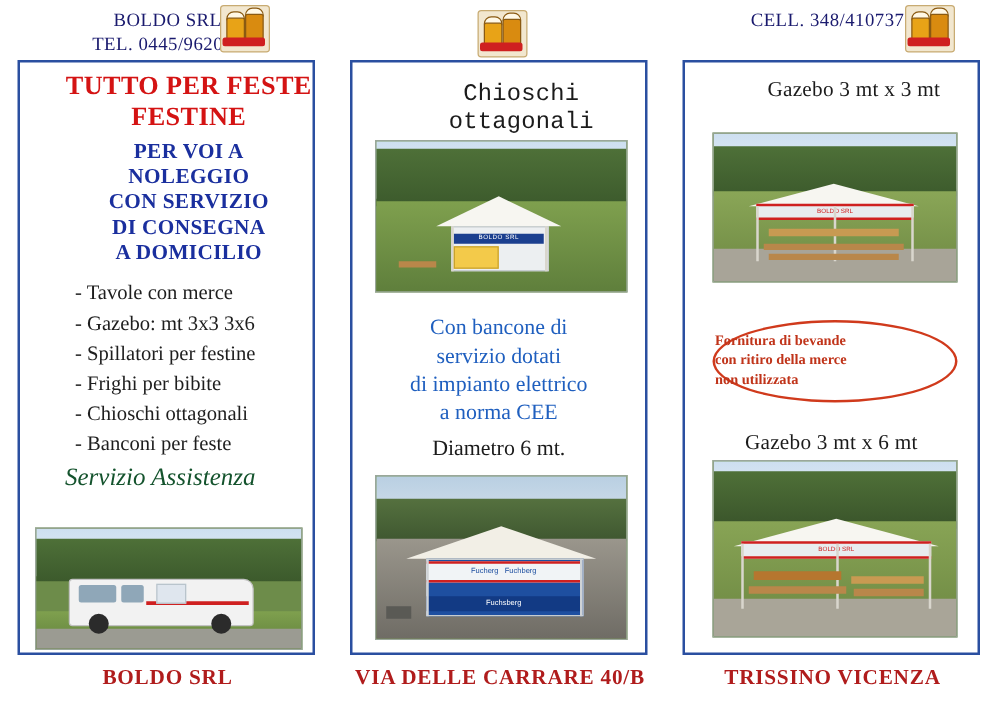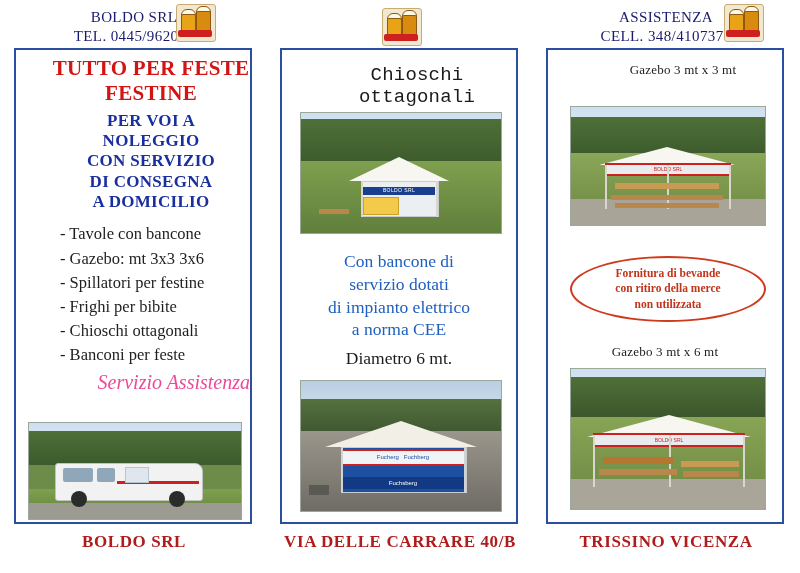--- a/index.html
+++ b/index.html
@@ -131,24 +131,24 @@
     letter-spacing: 0.3px;
   }
   .list {
     margin: 10px 0 0 8px;
     color: #1e1e1e;
     font-size: 16.5px;
     line-height: 1.46;
   }
   .list div { white-space: nowrap; }
   .script {
-    color: #ec4899;
+    color: #14532d;
     font-style: italic;
     font-size: 20px;
-    text-align: right;
+    text-align: left;
     margin-top: 4px;
     font-family: "Liberation Serif", serif;
   }
 
   
   .photo {
     position: relative;
     overflow: hidden;
     background: #6d8c4a;
     border: 1px solid #9aa79a;
@@ -254,35 +254,35 @@
     text-align: center;
     color: #1b1b1b;
     font-size: 17.5px;
     margin-top: 6px;
   }
 
   
   .right-title {
     text-align: center;
     color: #1b1b1b;
-    font-size: 13px;
+    font-size: 17px;
     margin-top: 12px;
     letter-spacing: 0.2px;
   }
   .oval {
     position: absolute;
     left: 22px;
     top: 206px;
     width: 192px;
     height: 62px;
     border: 2px solid #d03a1c;
     border-radius: 50%;
     display: flex;
     flex-direction: column;
-    align-items: center;
+    align-items: flex-start;
     justify-content: center;
     color: #c0341a;
     font-size: 11.5px;
     font-weight: bold;
     line-height: 1.35;
     text-align: center;
     font-family: "Liberation Serif", serif;
   }
 </style>
 </head>
@@ -314,21 +314,21 @@
 
       <div class="hdr-blue">
         <div>PER VOI A</div>
         <div>NOLEGGIO</div>
         <div>CON SERVIZIO</div>
         <div>DI CONSEGNA</div>
         <div>A DOMICILIO</div>
       </div>
 
       <div class="list">
-        <div>- Tavole con bancone</div>
+        <div>- Tavole con merce</div>
         <div>- Gazebo: mt 3x3  3x6</div>
         <div>- Spillatori per festine</div>
         <div>- Frighi per bibite</div>
         <div>- Chioschi ottagonali</div>
         <div>- Banconi per feste</div>
       </div>
 
       <div class="script">Servizio Assistenza</div>
 
       <div class="photo" style="position:absolute; left:12px; top:372px; width:212px; height:96px;">
@@ -407,21 +407,20 @@
         <div style="position:absolute; left:8px; top:104px; width:20px; height:10px; background:#5a5a55;"></div>
       </div>
     </div>
 
     <div class="col-footer">VIA DELLE CARRARE 40/B</div>
   </div>
 
   <div class="col col-right">
 
     <div class="col-header">
-      <span class="line">ASSISTENZA</span>
       <span class="line">CELL. 348/4107376</span>
       <div class="emblem" style="left:186px;">
         <div class="plate"></div>
         <div class="foam f1"></div>
           <div class="mug m1"></div>
         <div class="foam f2"></div>
           <div class="mug m2"></div>
         <div class="bow"></div>
       </div>
     </div>

